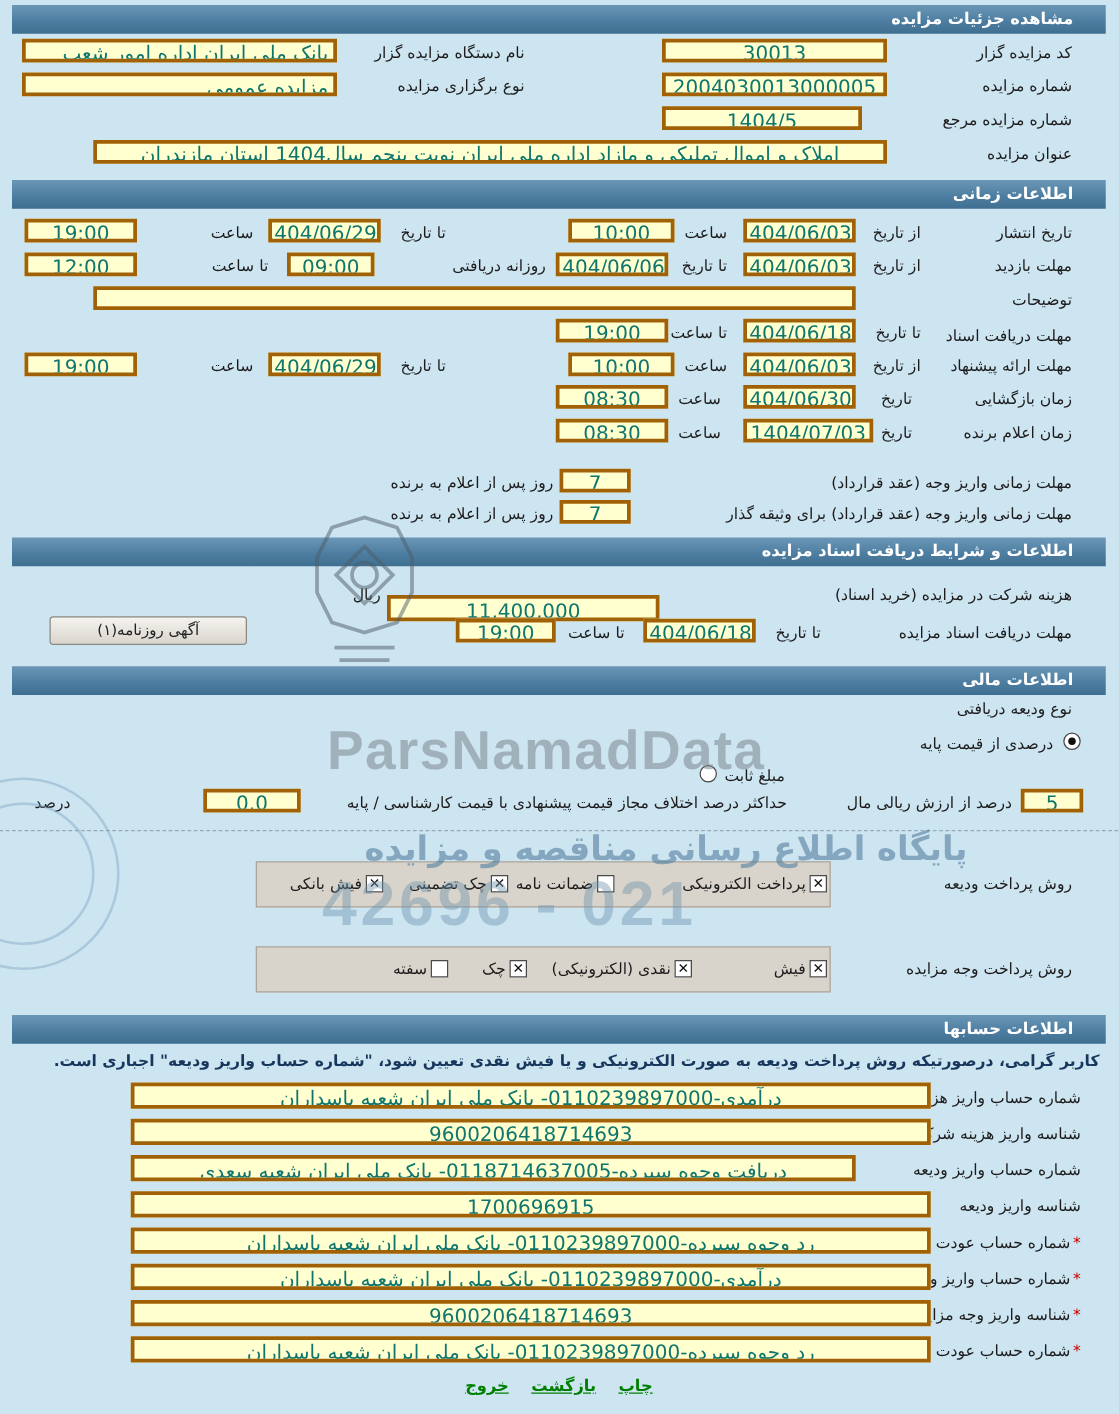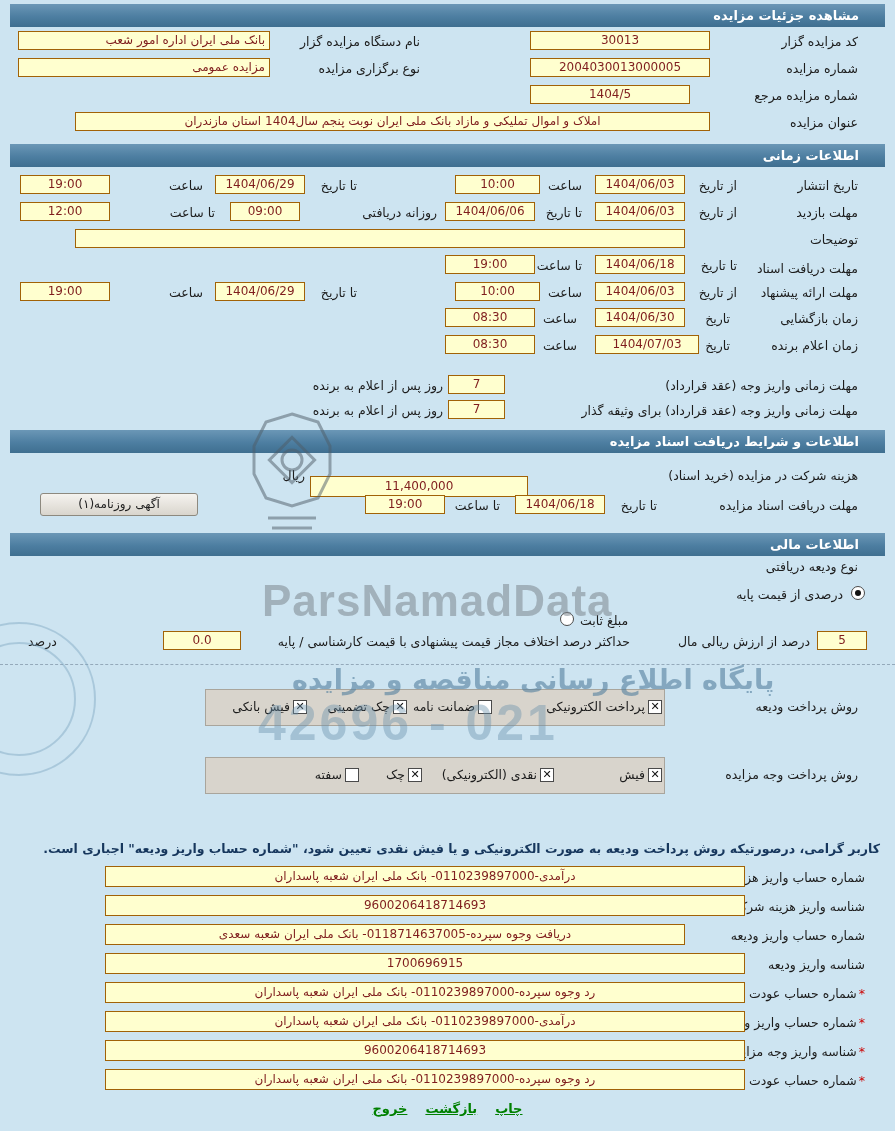--- a/index.html
+++ b/index.html
@@ -3,21 +3,21 @@
 <meta charset="utf-8">
 <style>
   html,body{margin:0;padding:0;background:#cde4f1;}
   #app{position:relative;width:895px;height:1131px;background:#cde4f1;overflow:hidden;
        direction:rtl;font-family:"DejaVu Sans","Liberation Sans",sans-serif;font-size:12.5px;color:#222;}
   .bar{position:absolute;left:10px;width:875px;height:23px;box-sizing:border-box;
        background:linear-gradient(to bottom,#6b97b6 0%,#4d7ea1 55%,#3f6f90 100%);
        color:#fff;font-weight:bold;font-size:13px;line-height:23px;text-align:right;padding-right:26px;}
   .lbl{position:absolute;white-space:nowrap;line-height:20px;color:#1c1c1c;}
   .fld{position:absolute;box-sizing:border-box;height:19px;line-height:17px;background:#ffffcf;
-       border:1px solid #a16207;text-align:center;white-space:nowrap;overflow:hidden;font-size:12px;color:#7f1d1d;}
+       border:3px solid #a16207;text-align:center;white-space:nowrap;overflow:hidden;font-size:16px;color:#0f766e;}
   .fld.rt{text-align:right;padding-right:4px;}
   .fld.big{height:21px;line-height:19px;}
   .strip{position:absolute;background:#d8d4cc;border:1px solid #a9a59c;box-sizing:border-box;}
   .cb{position:absolute;width:14px;height:14px;box-sizing:border-box;background:#fff;border:1px solid #4a4a4a;
       text-align:center;line-height:12px;font-size:11px;font-weight:bold;color:#111;}
   .rd{position:absolute;width:14px;height:14px;box-sizing:border-box;background:#fff;border:1px solid #4a4a4a;border-radius:50%;}
   .rd .dot{position:absolute;left:3px;top:3px;width:6px;height:6px;border-radius:50%;background:#111;}
   .btn{position:absolute;box-sizing:border-box;height:23px;line-height:21px;text-align:center;font-size:12px;color:#222;
        background:linear-gradient(to bottom,#f5f3ef,#d9d5cd);border:1px solid #8d897f;border-radius:3px;}
   .dash{position:absolute;left:0;width:895px;height:0;border-top:1px dashed #94a9ba;}
@@ -47,21 +47,21 @@
 
   <span class="lbl" style="right:37px;top:59px">شماره مزایده</span>
   <div class="fld" style="left:530px;top:58px;width:180px">2004030013000005</div>
   <span class="lbl" style="right:475px;top:59px">نوع برگزاری مزایده</span>
   <div class="fld rt" style="left:18px;top:58px;width:252px">مزایده عمومی</div>
 
   <span class="lbl" style="right:37px;top:86px">شماره مزایده مرجع</span>
   <div class="fld" style="left:530px;top:85px;width:160px">1404/5</div>
 
   <span class="lbl" style="right:37px;top:113px">عنوان مزایده</span>
-  <div class="fld" style="left:75px;top:112px;width:635px">املاک و اموال تملیکی و مازاد بانک ملی ایران نوبت پنجم سال1404 استان مازندران</div>
+  <div class="fld" style="left:75px;top:112px;width:635px">املاک و اموال تملیکی و مازاد اداره ملی ایران نوبت پنجم سال1404 استان مازندران</div>
 
   <div class="bar" style="top:144px">
     <span>اطلاعات زمانی</span>
   </div>
 
   <span class="lbl" style="right:37px;top:176px">تاریخ انتشار</span>
   <span class="lbl" style="right:158px;top:176px">از تاریخ</span>
   <div class="fld" style="left:595px;top:175px;width:90px">1404/06/03</div>
   <span class="lbl" style="right:313px;top:176px">ساعت</span>
   <div class="fld" style="left:455px;top:175px;width:85px">10:00</div>
@@ -171,20 +171,23 @@
   <div class="strip" style="left:205px;top:757px;width:460px;height:37px"></div>
   <div class="cb" style="left:648px;top:768px">✕</div>
   <span class="lbl" style="right:250px;top:765px">فیش</span>
   <div class="cb" style="left:540px;top:768px">✕</div>
   <span class="lbl" style="right:358px;top:765px">نقدی (الکترونیکی)</span>
   <div class="cb" style="left:408px;top:768px">✕</div>
   <span class="lbl" style="right:490px;top:765px">چک</span>
   <div class="cb" style="left:345px;top:768px"></div>
   <span class="lbl" style="right:553px;top:765px">سفته</span>
 
+  <div class="bar" style="top:812px">
+    <span>اطلاعات حسابها</span>
+  </div>
 
   <span class="warn" style="right:15px;top:841px">کاربر گرامی، درصورتیکه روش پرداخت ودیعه به صورت الکترونیکی و یا فیش نقدی تعیین شود، "شماره حساب واریز ودیعه" اجباری است.</span>
 
   <span class="lbl" style="right:30px;top:868px">شماره حساب واریز هزینه شرکت در مزایده</span>
   <div class="fld big" style="left:105px;top:866px;width:640px">درآمدی-0110239897000- بانک ملی ایران شعبه پاسداران</div>
 
   <span class="lbl" style="right:30px;top:897px">شناسه واریز هزینه شرکت در مزایده</span>
   <div class="fld big" style="left:105px;top:895px;width:640px">9600206418714693</div>
 
   <span class="lbl" style="right:30px;top:926px">شماره حساب واریز ودیعه</span>

